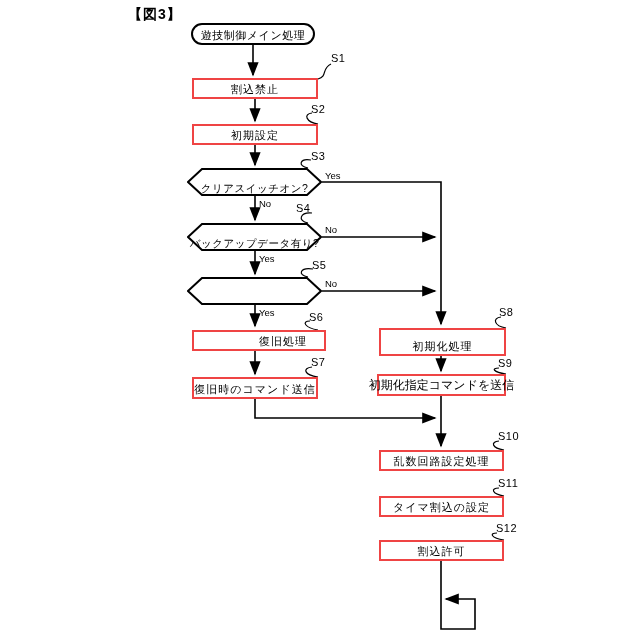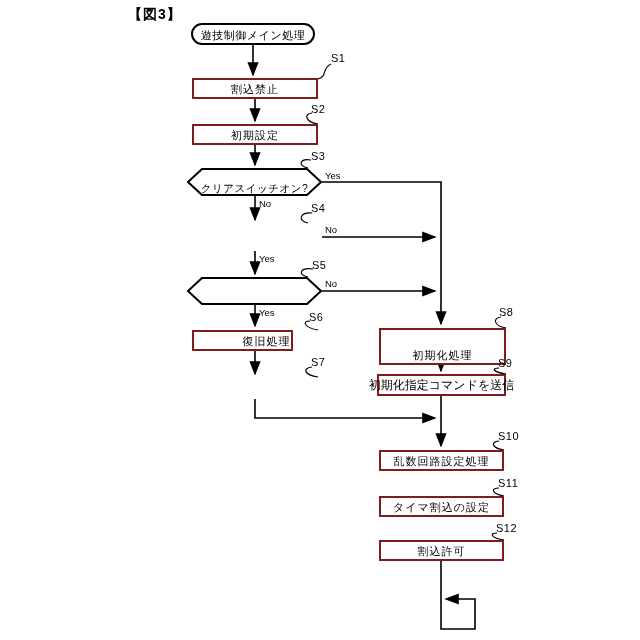--- a/index.html
+++ b/index.html
@@ -6,21 +6,21 @@
   body{
     width:640px;height:640px;background:#ffffff;position:relative;
     font-family:"Liberation Sans","DejaVu Sans",sans-serif;color:#000;
     overflow:hidden;
   }
   .canvas{position:absolute;inset:0;}
   .wires{position:absolute;left:0;top:0;width:640px;height:640px;}
   .fig-label{position:absolute;left:128px;top:6px;font-size:14px;font-weight:700;letter-spacing:1px;}
   .node{position:absolute;display:flex;align-items:flex-end;justify-content:center;
         font-size:11px;white-space:nowrap;text-align:center;}
-  .proc{background:#ffffff;border:2px solid #7f1d1d;box-sizing:border-box;letter-spacing:1px;}
+  .proc{background:#ffffff;border:2px solid #ef4444;box-sizing:border-box;letter-spacing:1px;}
   .term{background:#ffffff;border:2px solid #000;border-radius:12px;box-sizing:border-box;letter-spacing:0.5px;}
   .hex{background:transparent;}
   .hex svg{position:absolute;inset:0;}
   .hex span{position:relative;z-index:2;font-size:10.5px;letter-spacing:0.5px;}
   .tight{font-size:12px;letter-spacing:0;}
   .step-label{position:absolute;font-size:11px;letter-spacing:0.5px;text-align:right;}
   .branch-label{position:absolute;font-size:9.5px;}
 </style>
 </head>
 <body>
@@ -77,50 +77,59 @@
   <div class="node hex" style="left:187px;top:168px;width:135px;height:28px;">
     <svg viewBox="0 0 135 28">
       <polygon points="1,14 15,1 120,1 134,14 120,27 15,27" fill="#fff" stroke="#000" stroke-width="2"></polygon>
     </svg>
     <span>クリアスイッチオン?</span>
   </div>
 
   <div class="node proc" style="left:192px;top:124px;width:126px;height:21px;">
     <span>初期設定</span>
   </div>
+  <div class="node hex" style="left:187px;top:223px;width:135px;height:28px;">
+    <svg viewBox="0 0 135 28">
+      <polygon points="1,14 15,1 120,1 134,14 120,27 15,27" fill="#fff" stroke="#000" stroke-width="2"></polygon>
+    </svg>
+    <span>バックアップデータ有り?</span>
+  </div>
   <div class="node hex" style="left:187px;top:277px;width:135px;height:28px;">
     <svg viewBox="0 0 135 28">
       <polygon points="1,14 15,1 120,1 134,14 120,27 15,27" fill="#fff" stroke="#000" stroke-width="2"></polygon>
     </svg>
   </div>
 
-  <div class="node proc" style="left:192px;top:330px;width:101px;height:21px;padding-left:48px;">
+  <div class="node proc" style="left:192px;top:330px;width:134px;height:21px;padding-left:48px;">
     <span>復旧処理</span>
   </div>
+  <div class="node proc" style="left:192px;top:377px;width:126px;height:22px;">
+    <span>復旧時のコマンド送信</span>
+  </div>
 
-  <div class="node proc" style="left:379px;top:328px;width:127px;height:37px;">
+  <div class="node proc" style="left:379px;top:328px;width:127px;height:28px;">
     <span>初期化処理</span>
   </div>
   <div class="node proc tight" style="left:377px;top:374px;width:129px;height:22px;">
     <span>初期化指定コマンドを送信</span>
   </div>
   <div class="node proc" style="left:379px;top:450px;width:125px;height:21px;">
     <span>乱数回路設定処理</span>
   </div>
   <div class="node proc" style="left:379px;top:496px;width:125px;height:21px;">
     <span>タイマ割込の設定</span>
   </div>
   <div class="node proc" style="left:379px;top:540px;width:125px;height:21px;">
     <span>割込許可</span>
   </div>
 
   <div class="step-label" style="left:331px;top:52px;">S1</div>
   <div class="step-label" style="left:311px;top:103px;">S2</div>
   <div class="step-label" style="left:311px;top:150px;">S3</div>
-  <div class="step-label" style="left:311px;top:202px;">S4</div>
+  <div class="step-label" style="left:296px;top:202px;">S4</div>
   <div class="step-label" style="left:312px;top:259px;">S5</div>
   <div class="step-label" style="left:309px;top:311px;">S6</div>
   <div class="step-label" style="left:311px;top:356px;">S7</div>
   <div class="step-label" style="left:499px;top:306px;">S8</div>
   <div class="step-label" style="left:498px;top:357px;">S9</div>
   <div class="step-label" style="left:498px;top:430px;">S10</div>
   <div class="step-label" style="left:498px;top:477px;">S11</div>
   <div class="step-label" style="left:496px;top:522px;">S12</div>
 
   <div class="branch-label" style="left:325px;top:170px;">Yes</div>

